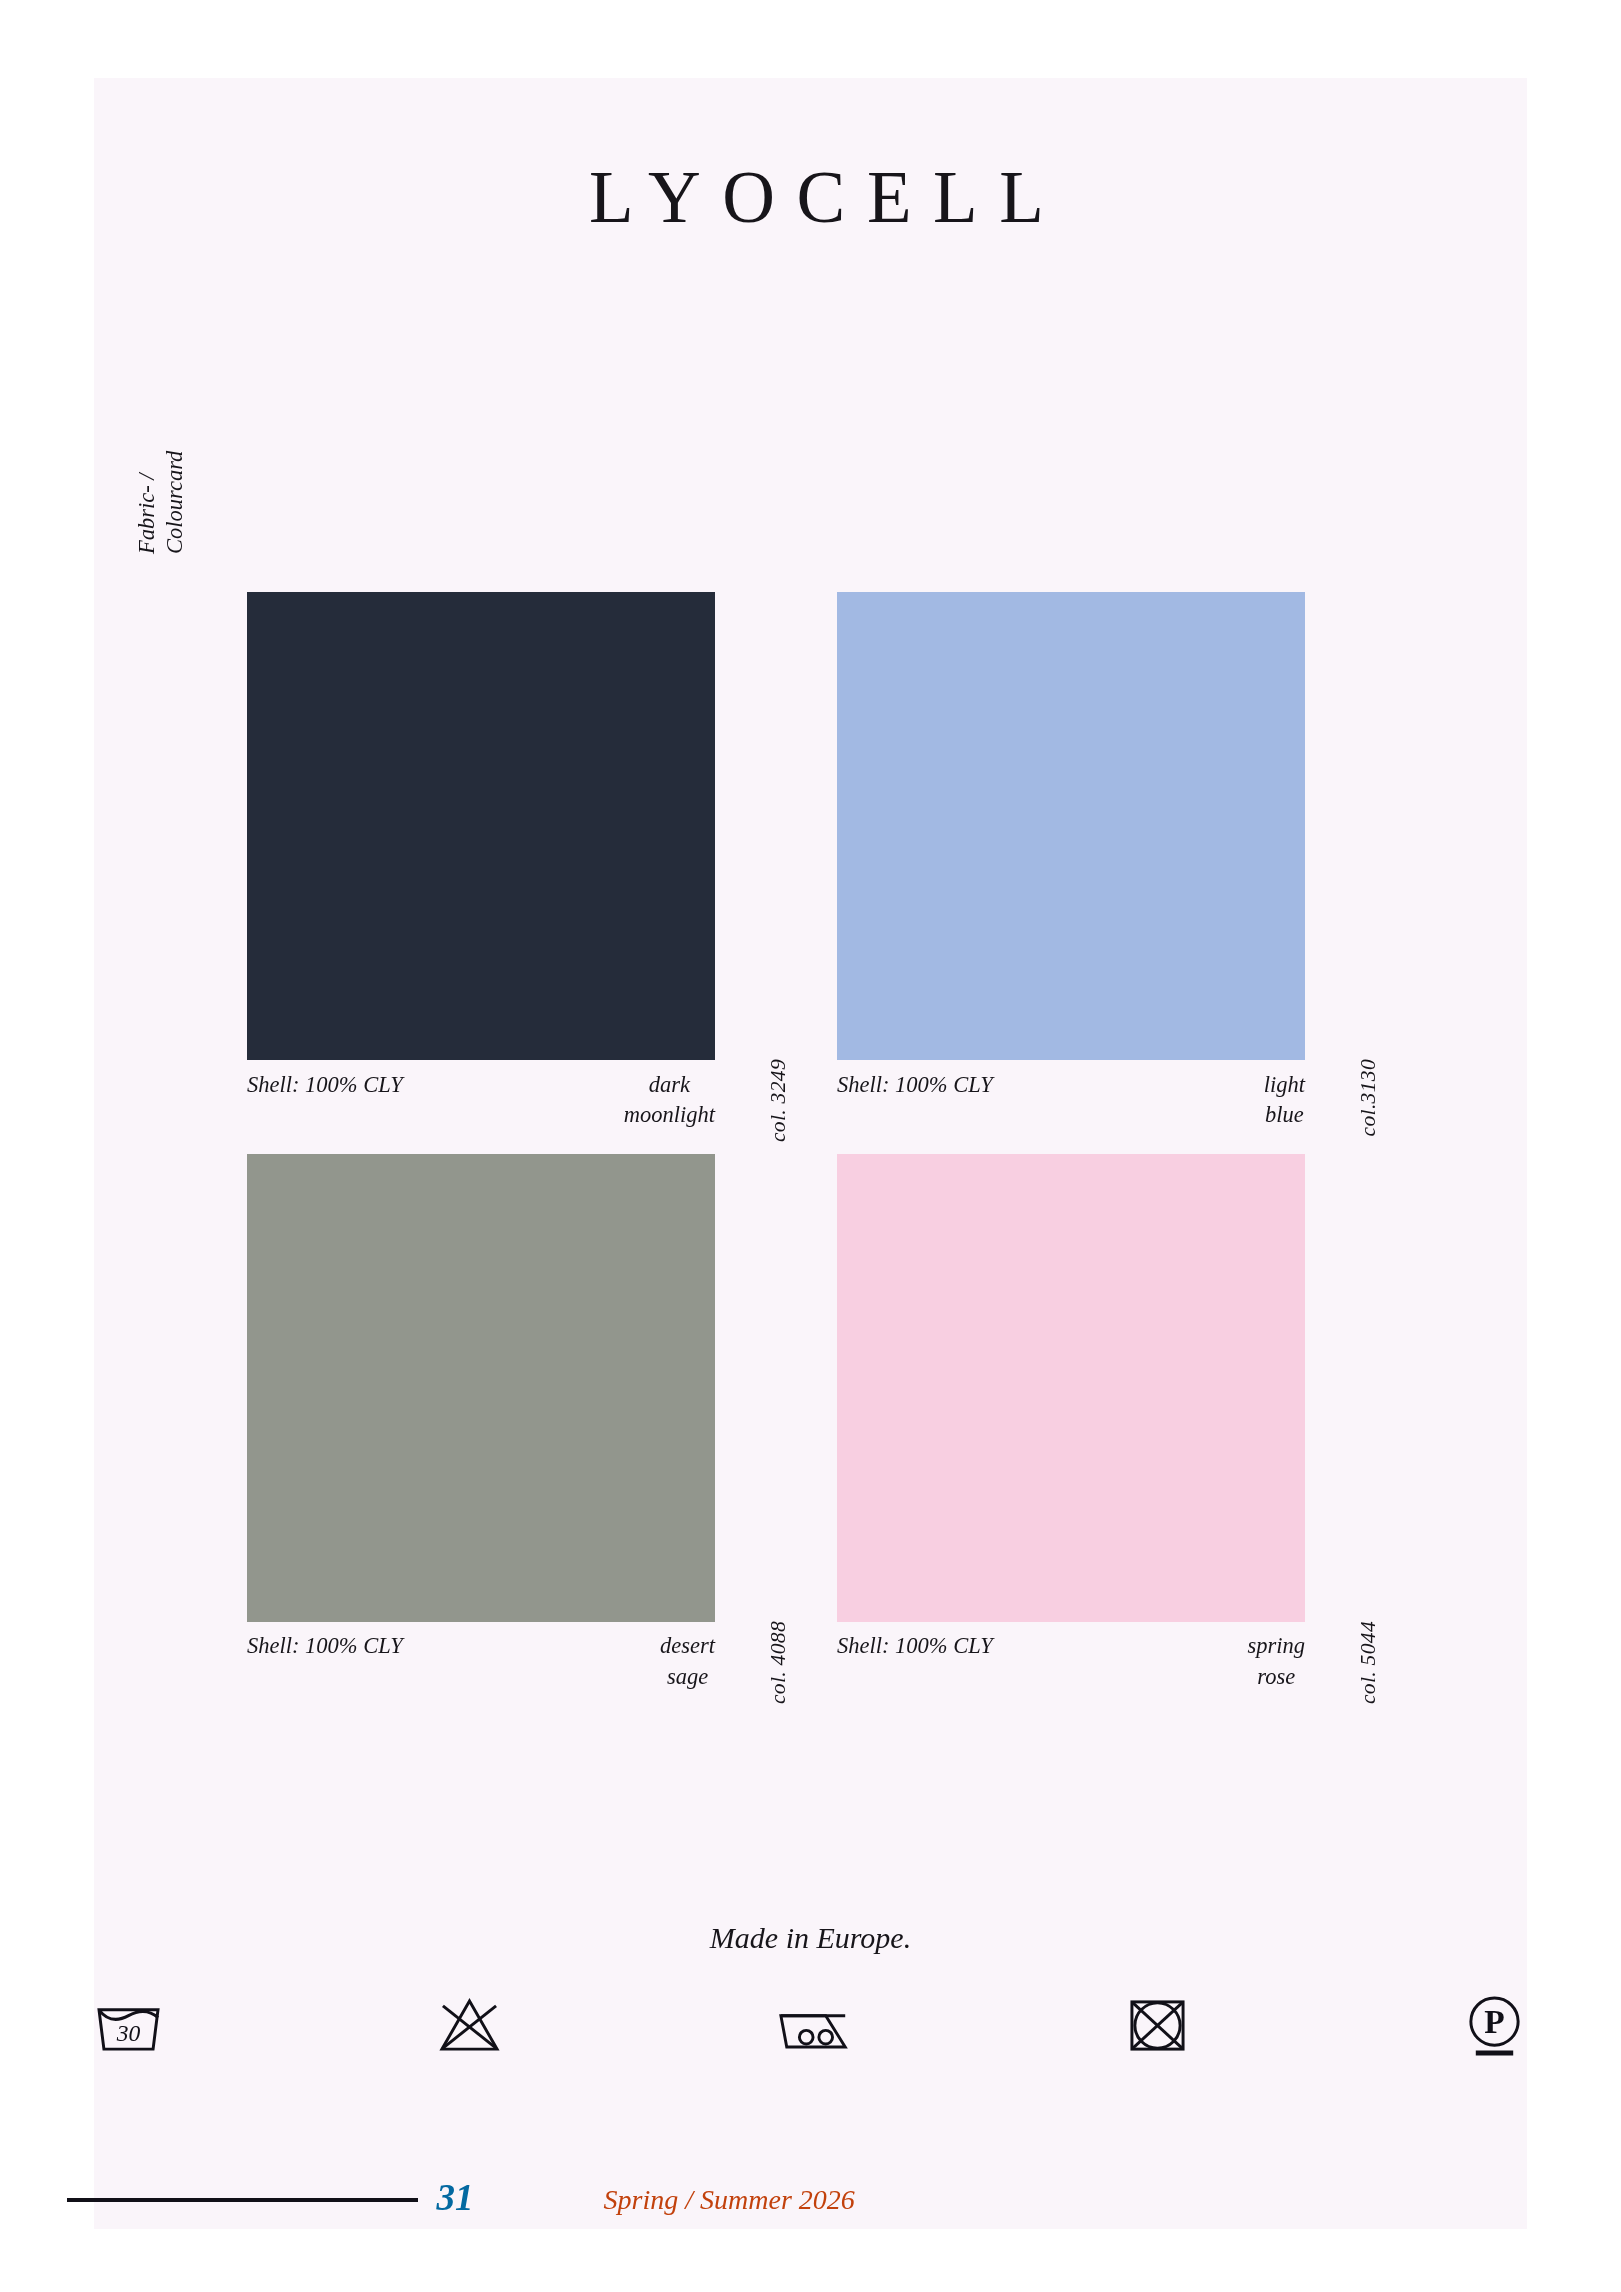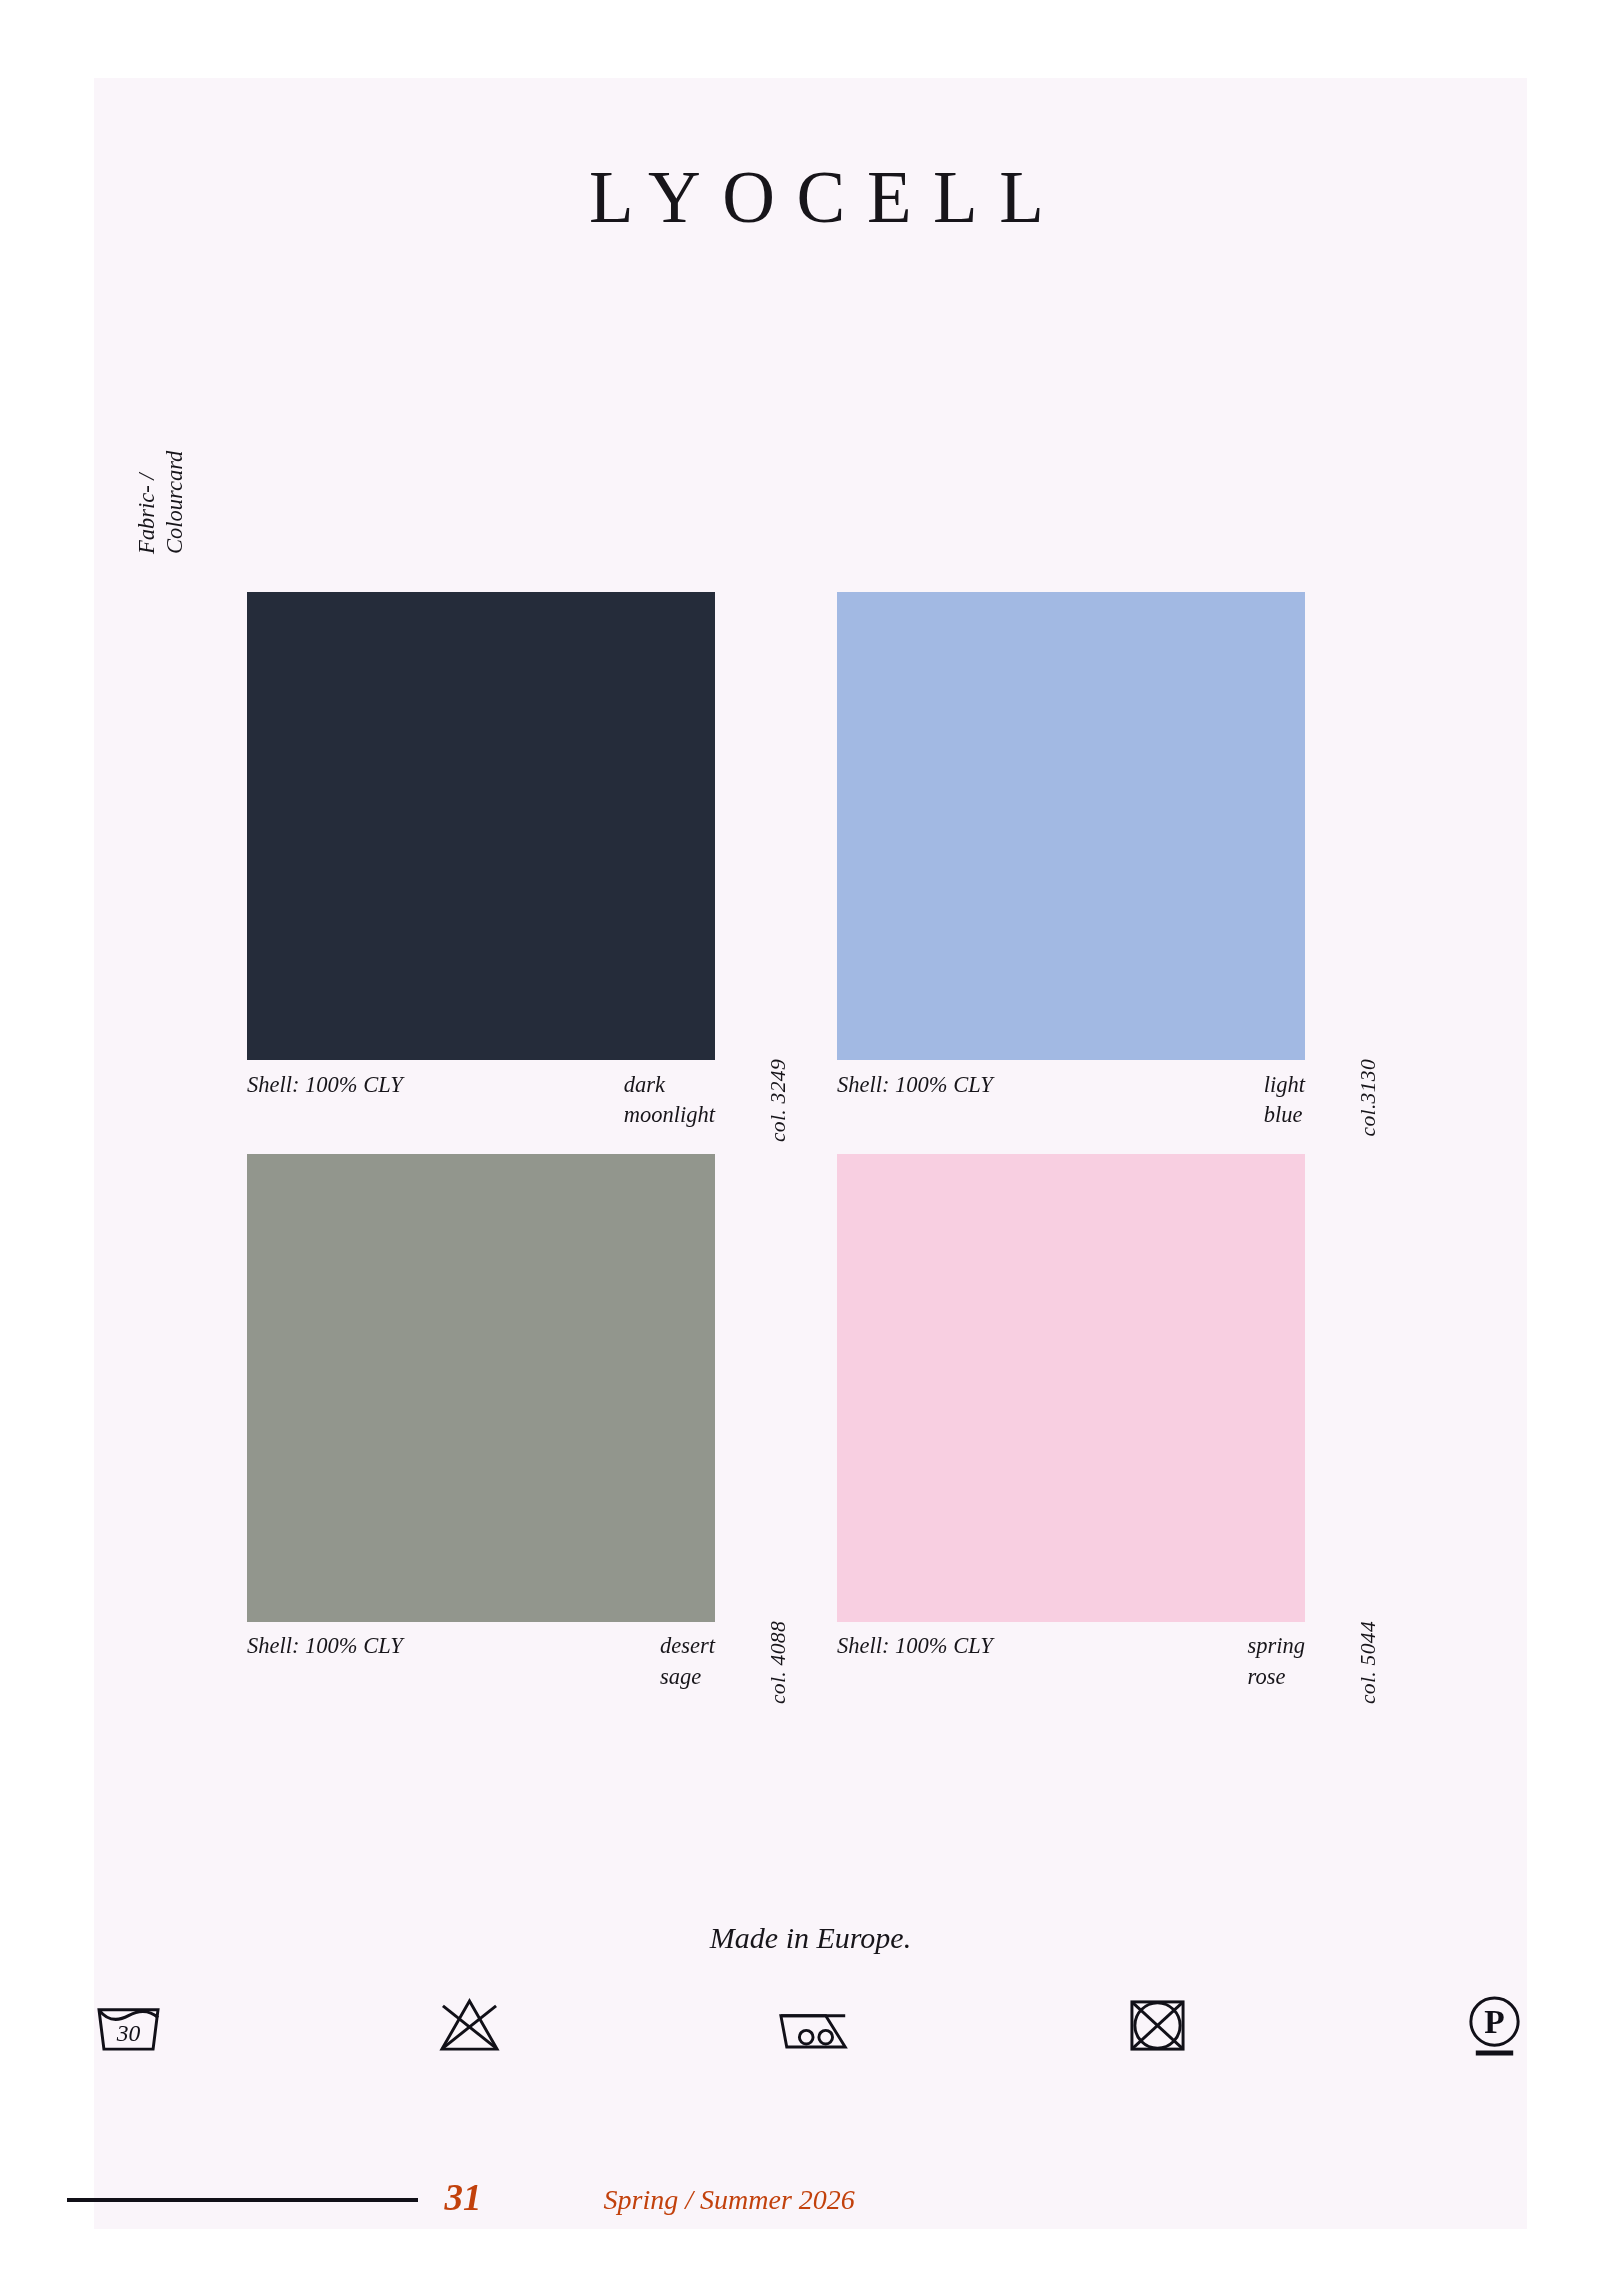--- a/index.html
+++ b/index.html
@@ -101,21 +101,21 @@
     display: flex;
     justify-content: space-between;
     align-items: flex-start;
     font-style: italic;
     font-size: 22.5px;
     line-height: 1.34;
     color: #17151a;
     gap: 28px;
   }
   .cell-comp { white-space: nowrap; }
-  .cell-name { text-align: left; white-space: pre-line; font-family: Liberation Serif, serif; }
+  .cell-name { text-align: center; white-space: pre-line; font-family: Liberation Serif, serif; }
 
   
   .origin {
     position: absolute;
     left: 0;
     top: 1843px;
     width: 1433px;
     text-align: center;
     font-style: italic;
     font-size: 30px;
@@ -151,22 +151,21 @@
     height: 4.9px;
     background: #111018;
   }
   .footer-page {
     position: absolute;
     left: 370px;
     top: 0;
     font-style: italic;
     font-weight: 700;
     font-size: 37px;
-    color: #c2410c;
-    margin-left: 8px;
+    color: #0369a1;
   }
   .footer-season {
     position: absolute;
     left: 537px;
     top: 7.8px;
     font-style: italic;
     font-size: 28px;
     color: #c2410c;
   }
 </style>

